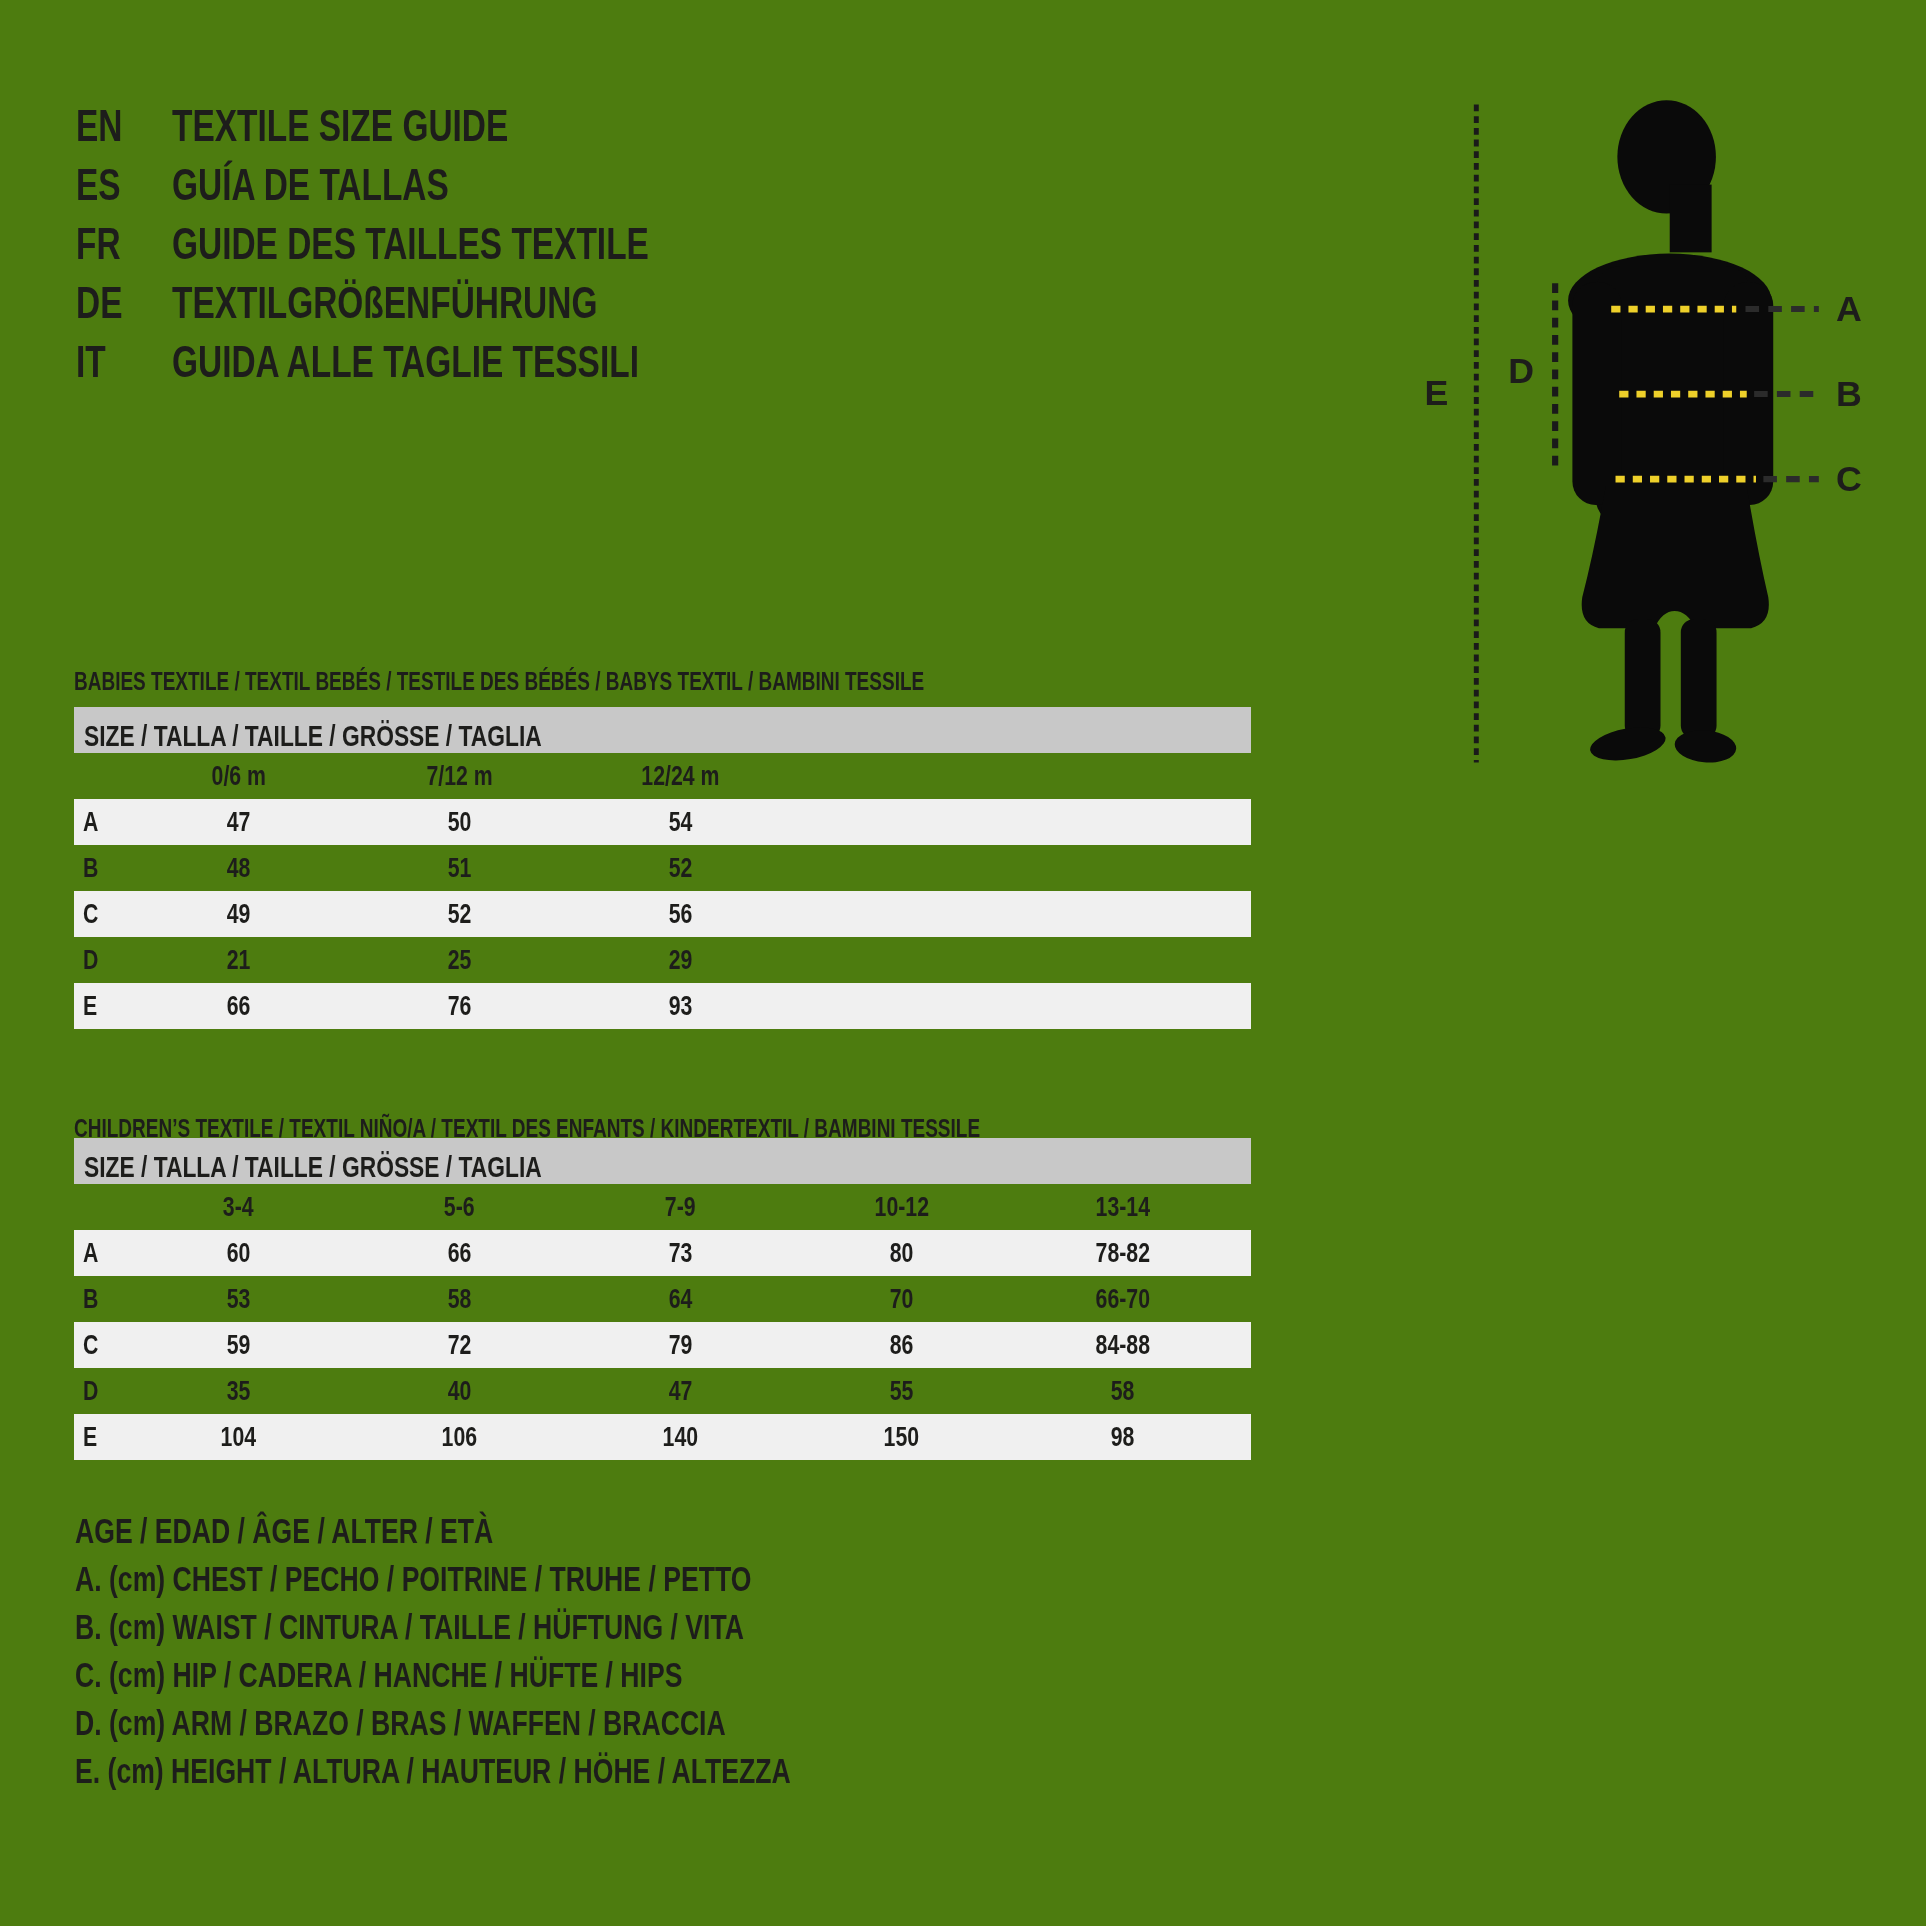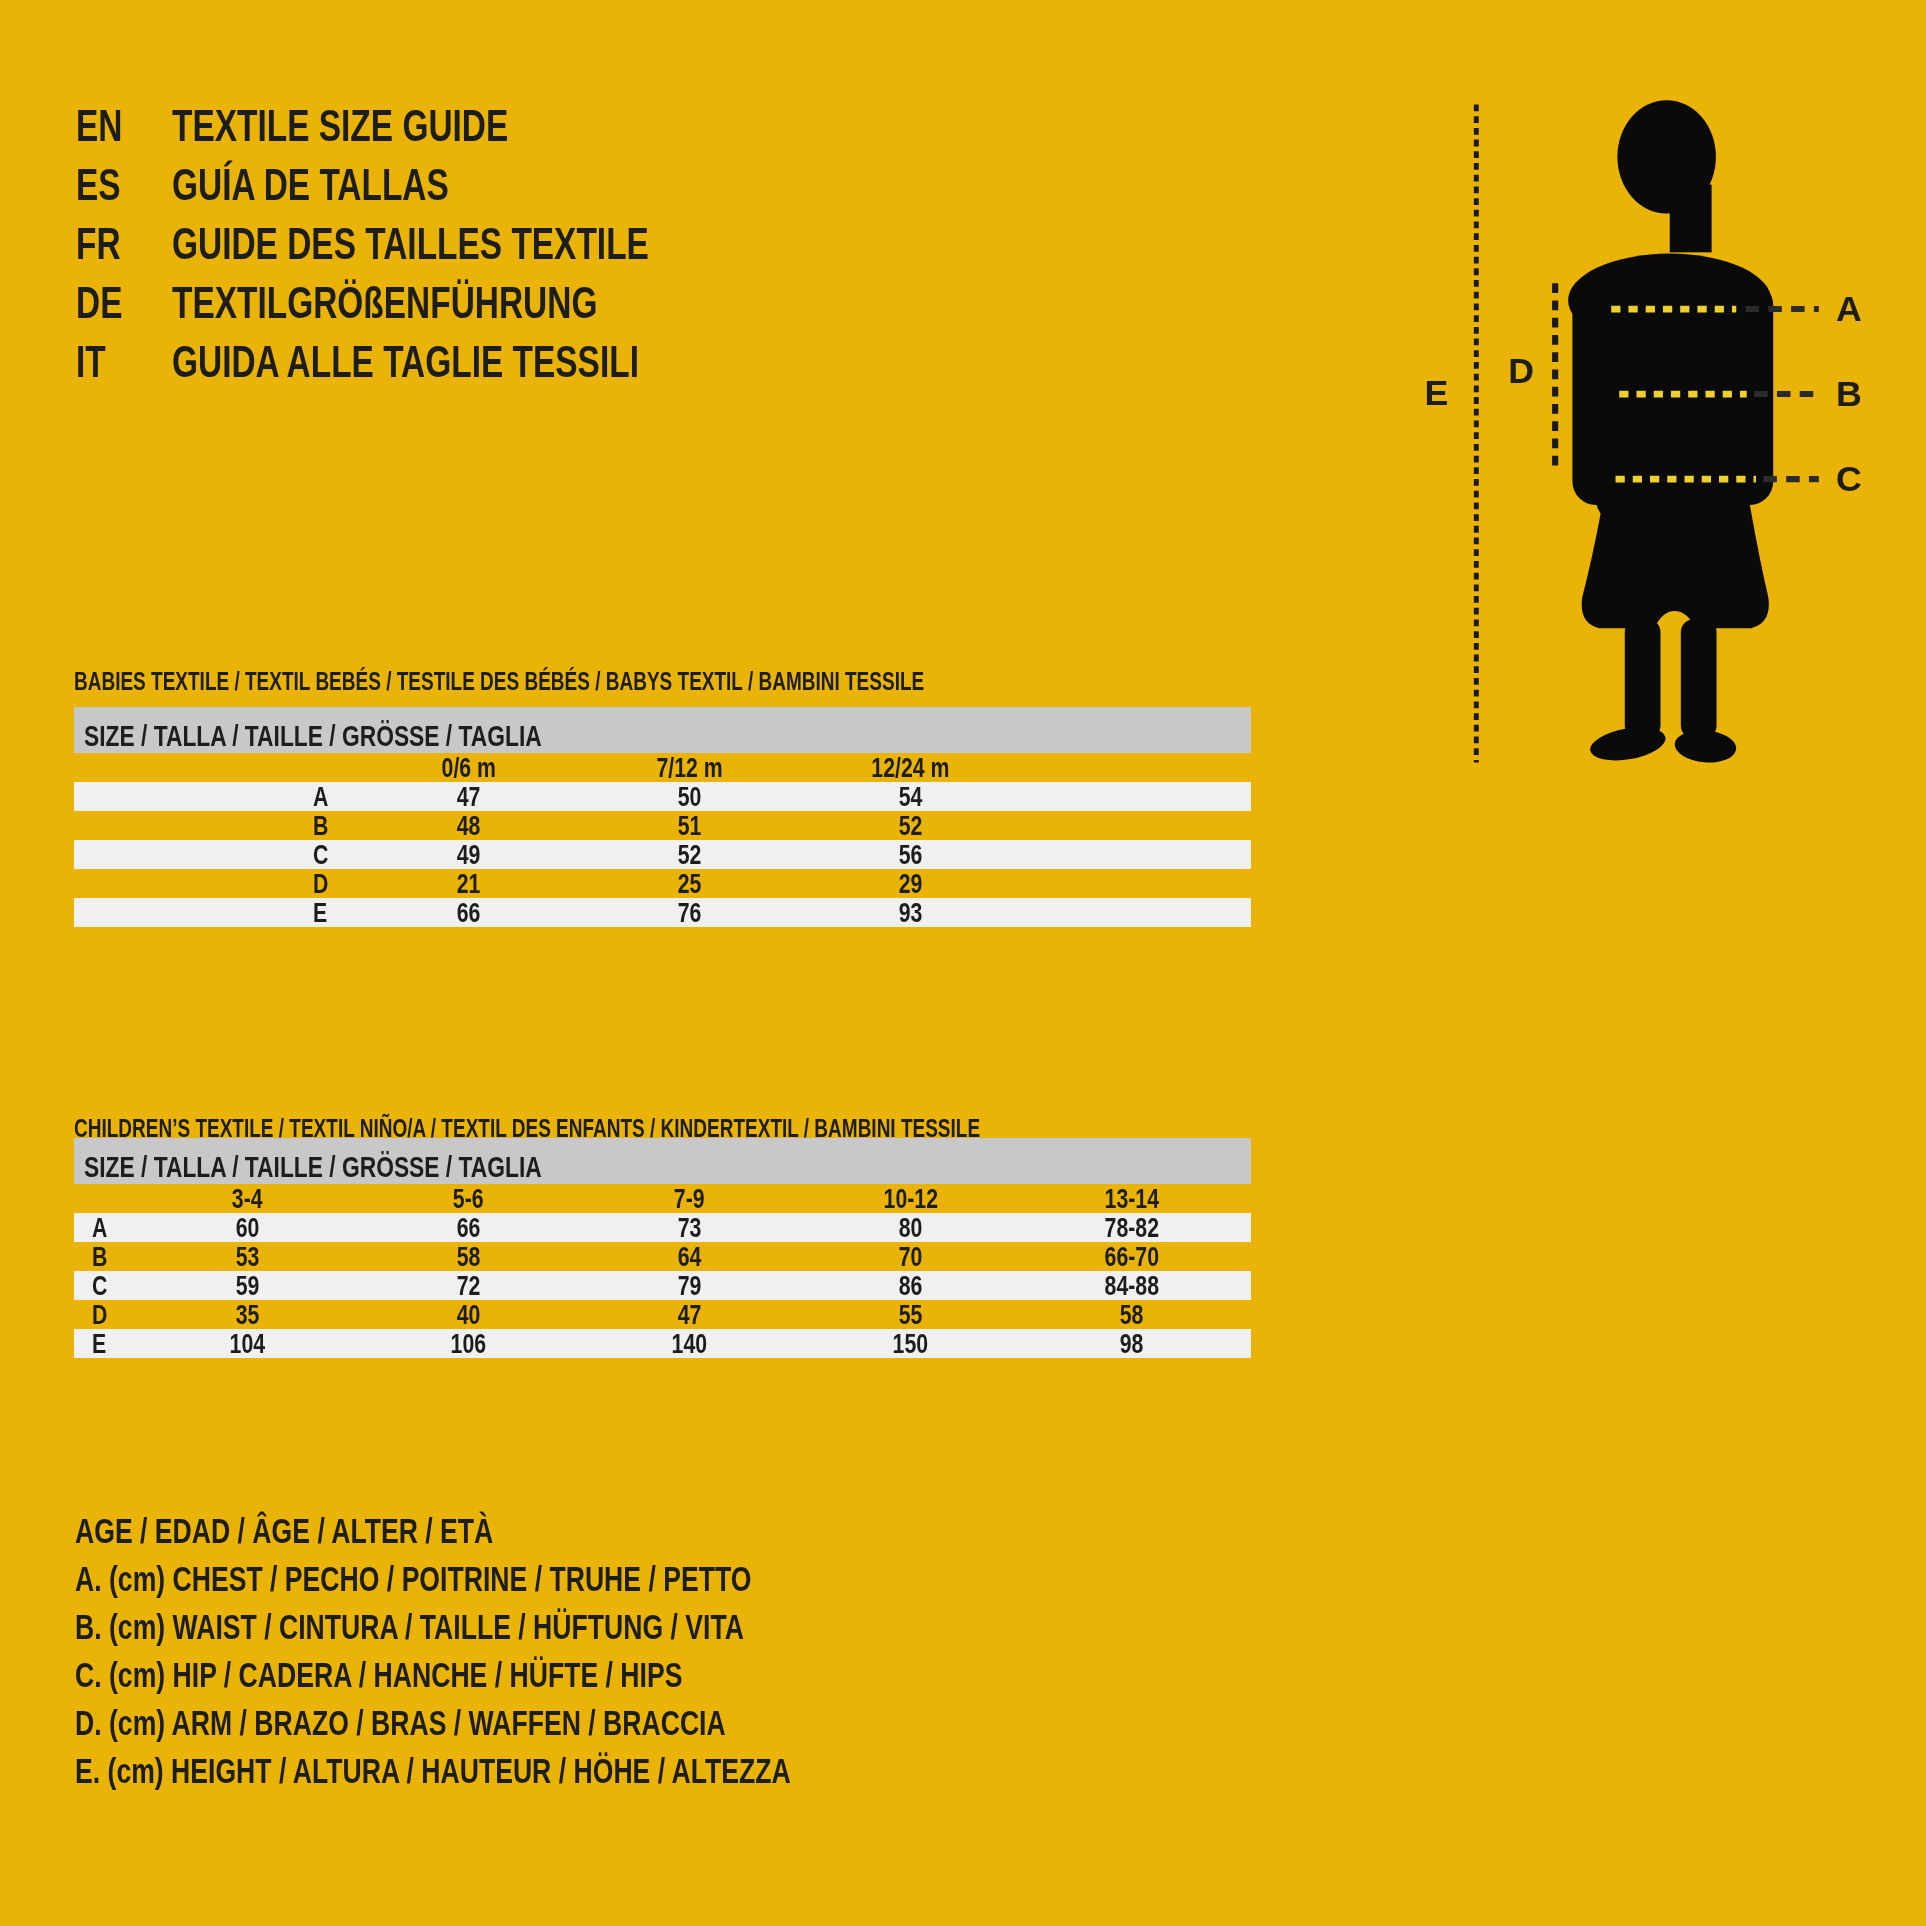--- a/index.html
+++ b/index.html
@@ -1,17 +1,17 @@
 <!DOCTYPE html>
 <html style="font-size:10px"><head>
 <meta charset="utf-8">
 <style>
   html,body{margin:0;padding:0;background:#ffffff;}
   body{width:1926px;height:1926px;font-family:"Liberation Sans",sans-serif;font-weight:700;color:#1d1d1b;}
-  .page{position:relative;width:1926px;height:1926px;overflow:hidden;background:#eab308;}
+  .page{position:relative;width:1926px;height:1926px;overflow:hidden;background:#4d7c0f;}
 
   
   .c{display:inline-block;white-space:nowrap;transform:scaleX(0.76);transform-origin:0 50%;}
   .cc{transform-origin:50% 50%;}
 
   
   .lang-block{position:absolute;left:76px;top:96px;}
   .lang-row{display:flex;align-items:center;height:59px;font-size:44px;}
   .lang-code{width:96px;}
 
@@ -21,21 +21,21 @@
   
   .sec-heading{position:absolute;left:74px;font-size:25px;line-height:38px;}
   #babies-heading{top:641px;}
   #children-heading{top:1072px;margin-top:37px;}
 
   
   .table{position:absolute;left:74px;width:1177px;}
   #babies-table{top:707px;}
   #children-table{top:1138px;}
   .size-bar{height:46px;background:#c8c8c8;display:flex;align-items:flex-end;padding-left:10px;box-sizing:border-box;font-size:30px;}
-  .trow{display:flex;align-items:center;height:29px;font-size:28px;justify-content:center;}
+  .trow{display:flex;align-items:center;height:46px;font-size:28px;}
   .trow.stripe{background:#f0f0f0;}
   .cl{width:54px;padding-left:8.6px;box-sizing:border-box;}
   .cd{width:221px;display:flex;justify-content:center;}
 
   
   .legend{position:absolute;left:75px;top:1511px;}
   .legend-line{display:flex;align-items:flex-start;height:48px;font-size:35px;}
 
   svg text{font-family:"Liberation Sans",sans-serif;font-weight:700;fill:#1d1d1b;}
 </style>

